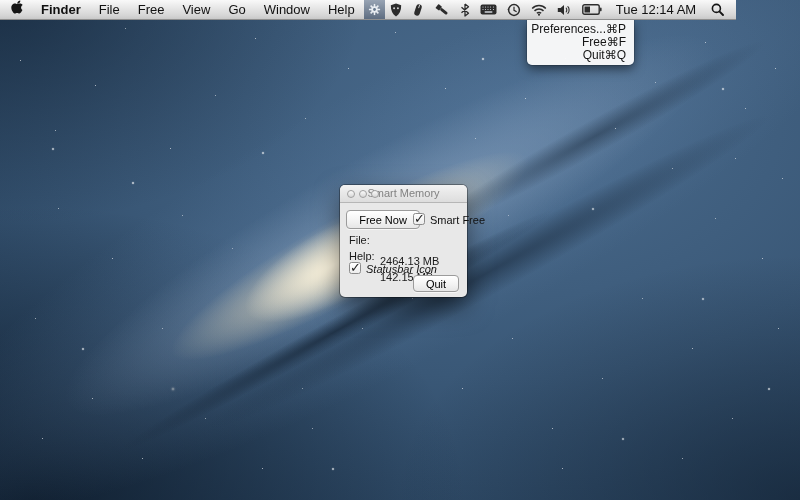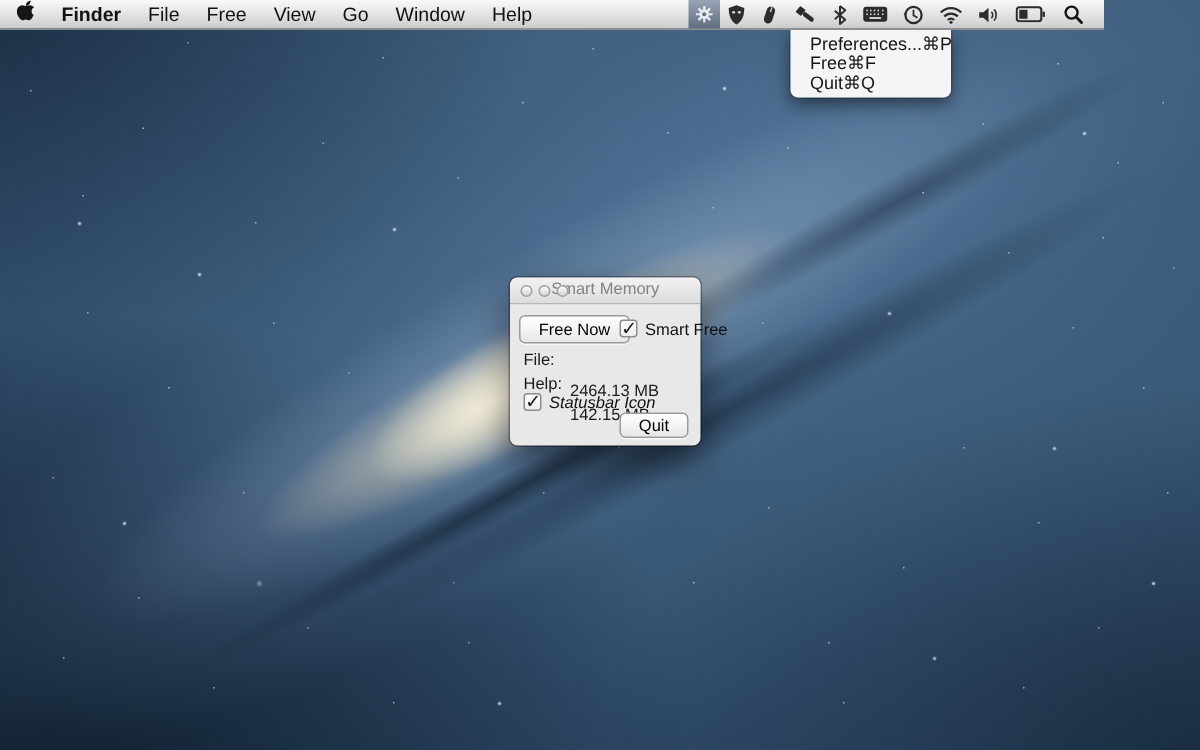--- a/index.html
+++ b/index.html
@@ -92,21 +92,21 @@
 
   
   .dropdown {
     position:absolute; left:527px; top:20px; width:107px; z-index:35;
     background:rgba(250,250,250,.97);
     border-radius:0 0 5px 5px;
     box-shadow:0 0 0 1px rgba(0,0,0,.14), 0 4px 11px rgba(0,0,0,.5);
     padding:2px 0 4px;
   }
   .dd-item {
-    display:flex; justify-content:flex-start; align-items:center;
+    display:flex; justify-content:flex-end; align-items:center;
     height:13px; padding:0 8px 0 13px;
     font-size:12px; color:#151515; cursor:default;
   }
   .dd-short { color:#151515; }
 
   
   .window {
     position:absolute; left:340px; top:185px; width:127px; height:112px; z-index:30;
     border-radius:5px;
     background:#e8e8e8;
@@ -267,20 +267,21 @@
         <path d="M10.9 2.6 C12.5 3.9 12.5 8.1 10.9 9.4" stroke="#2c2c2c" stroke-width="1.1" fill="none" stroke-linecap="round"></path>
       </svg>
     </div>
     <div class="mb-status">
       <svg width="20" height="11" viewBox="0 0 20 11">
         <rect x=".8" y=".8" width="16.4" height="9.4" rx="1.8" fill="none" stroke="#2c2c2c" stroke-width="1.4"></rect>
         <rect x="18" y="3.6" width="1.6" height="3.8" rx=".8" fill="#2c2c2c"></rect>
         <rect x="2.5" y="2.5" width="5.5" height="6" fill="#2c2c2c"></rect>
       </svg>
     </div>
+    <div class="mb-clock">Tue 12:14 AM</div>
     <div class="mb-status spot">
       <svg width="13" height="13" viewBox="0 0 13 13">
         <circle cx="5.4" cy="5.4" r="4" fill="none" stroke="#151515" stroke-width="1.6"></circle>
         <line x1="8.4" y1="8.4" x2="12" y2="12" stroke="#151515" stroke-width="1.9" stroke-linecap="round"></line>
       </svg>
     </div>
   </div>
 </div>
 
 <div class="dropdown">

